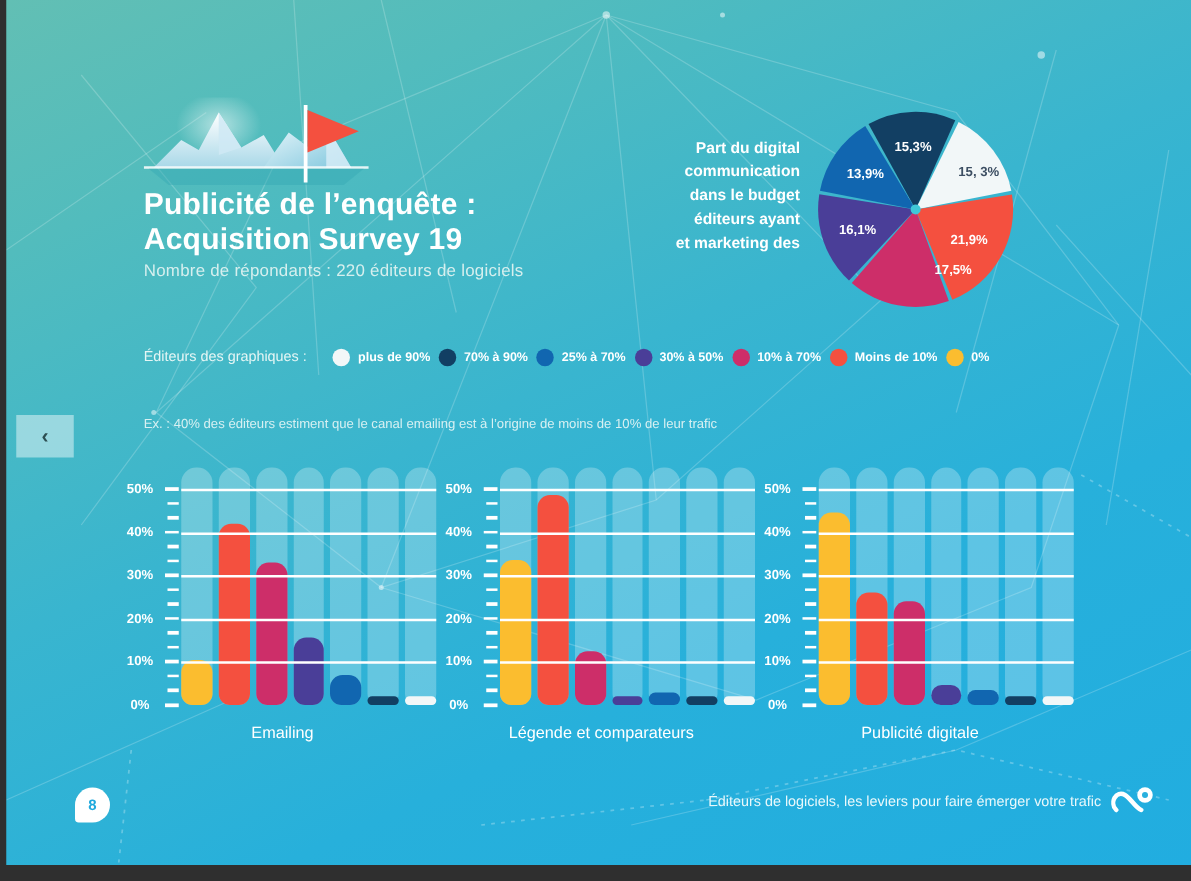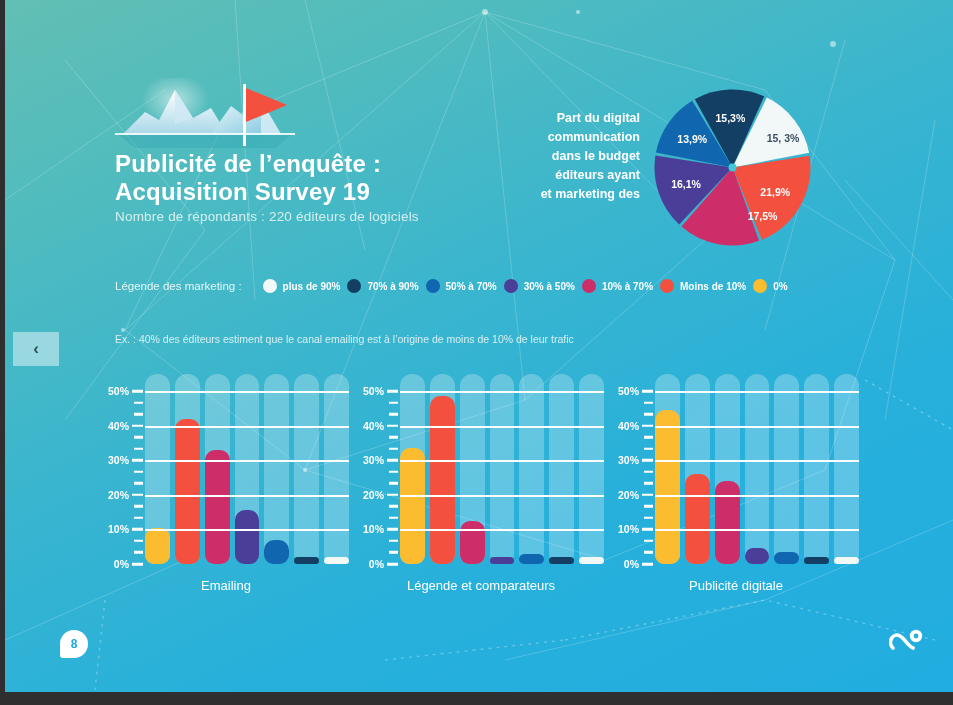--- a/index.html
+++ b/index.html
@@ -99,21 +99,21 @@
     position: relative;
   }
   .bar {
     position: absolute; left: 0; right: 0; bottom: 0;
     border-radius: 10px 10px 9px 9px;
   }
   .grid { position: absolute; left: 0; right: 0; height: 2px; background: #ffffff; }
   .ylabels { position: absolute; left: 0; top: 4px; width: 40px; height: 190px; }
   .ylab {
     position: absolute; right: 14px; color: #ffffff; font-size: 10.5px;
-    font-weight: bold; transform: translateY(-50%); text-align: right; width: 34px;
+    font-weight: bold; transform: translateY(-50%); text-align: center; width: 34px;
   }
   .ytick { position: absolute; right: 0; width: 9px; height: 2.5px; background: #ffffff; transform: translateY(-50%); }
   .ytick.major { width: 11px; }
   .chart-label {
     position: absolute; left: 0; right: 0; top: 208px;
     text-align: center; color: #ffffff; font-size: 13px;
   }
 
   
   #page-badge {
@@ -221,33 +221,33 @@
         <div class="pie-label" style="left: 80.3908px; top: 33.4053px;">15,3%</div>
         <div class="pie-label dark" style="left: 133px; top: 52.6672px;">15, 3%</div>
         <div class="pie-label" style="left: 125.235px; top: 106.757px;">21,9%</div>
         <div class="pie-label" style="left: 73.5449px; top: 130.817px; margin-left: 39px;">17,5%</div>
         <div class="pie-label" style="left: 36.0428px; top: 98.5146px;">16,1%</div>
         <div class="pie-label" style="left: 42.237px; top: 54.3285px;">13,9%</div>
       </div>
   </div>
 
   <div id="legend">
-    <div id="legend-title">Légende des marketing :</div>
+    <div id="legend-title">Éditeurs des graphiques :</div>
     <div id="legend-items" style="display:flex;align-items:center;">
         <div class="legend-item">
           <span class="legend-dot" style="background: rgb(242, 247, 248);"></span>
           <span class="legend-label">plus de 90%</span>
         </div>
         <div class="legend-item">
           <span class="legend-dot" style="background: rgb(18, 63, 99);"></span>
           <span class="legend-label">70% à 90%</span>
         </div>
         <div class="legend-item">
           <span class="legend-dot" style="background: rgb(17, 102, 176);"></span>
-          <span class="legend-label">50% à 70%</span>
+          <span class="legend-label">25% à 70%</span>
         </div>
         <div class="legend-item">
           <span class="legend-dot" style="background: rgb(74, 62, 152);"></span>
           <span class="legend-label">30% à 50%</span>
         </div>
         <div class="legend-item">
           <span class="legend-dot" style="background: rgb(205, 46, 105);"></span>
           <span class="legend-label">10% à 70%</span>
         </div>
         <div class="legend-item">
@@ -433,20 +433,21 @@
           <div class="grid" style="top: 51.8182px;"></div>
           <div class="grid" style="top: 17.2727px;"></div>
         </div>
         <div class="chart-label">Publicité digitale</div>
       </div>
     </div>
 
   <div id="page-badge">
     <span>8</span>
   </div>
+  <div id="footer-text">Éditeurs de logiciels, les leviers pour faire émerger votre trafic</div>
   <svg id="footer-logo" viewBox="0 0 36 26">
     <path d="M4 20 C-2 14, 4 4, 11 8 C16 11, 19 18, 24 20" stroke="#ffffff" stroke-width="3.6" fill="none" stroke-linecap="round"></path>
     <circle cx="27" cy="8" r="6.2" fill="#ffffff"></circle>
     <circle cx="27" cy="8" r="2.4" fill="#29b0de"></circle>
   </svg>
 
 </div>
 
 <div id="bottom-chrome"></div>
 

